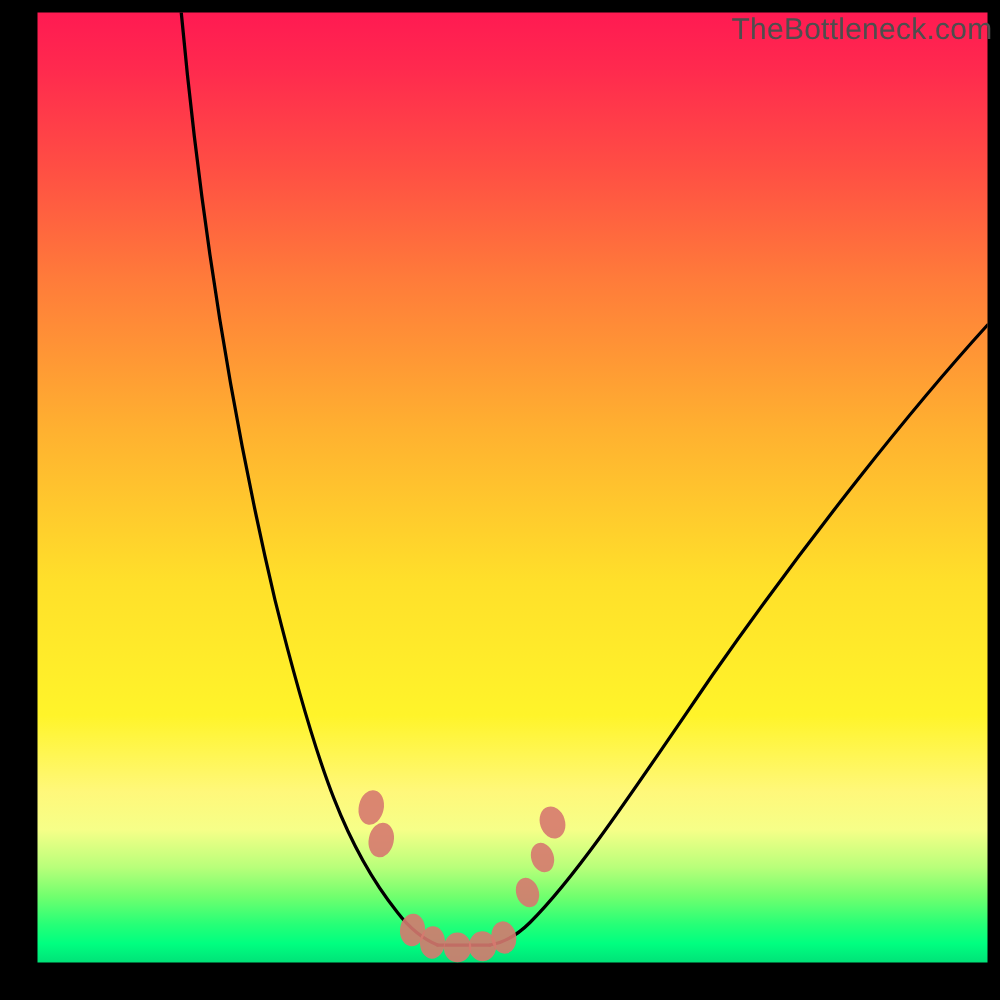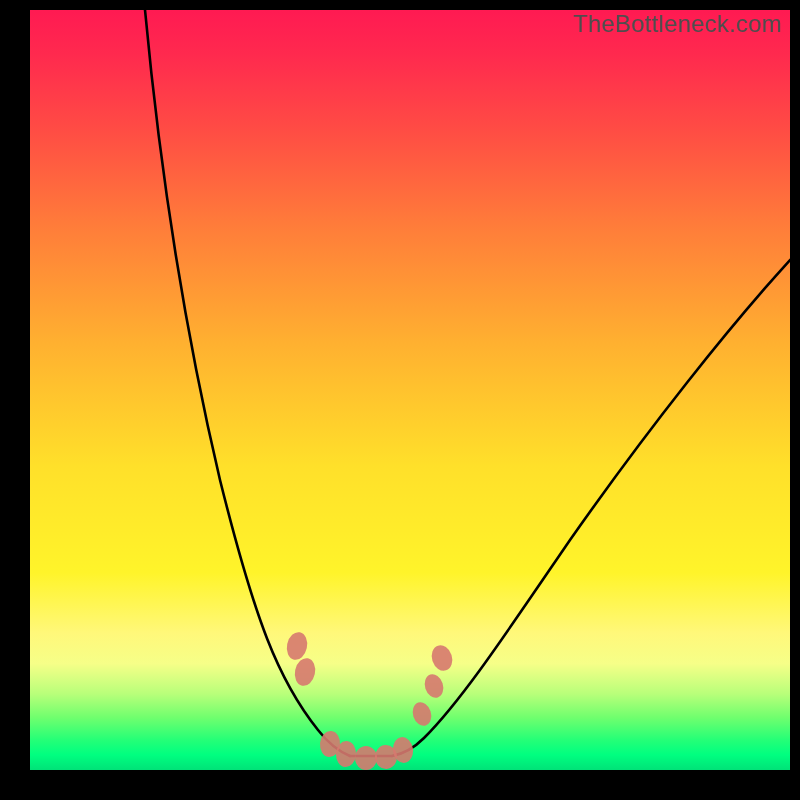--- a/index.html
+++ b/index.html
@@ -29,21 +29,21 @@
       #f6ff88 86%,
       #b8ff7a 90%,
       #72ff6e 93%,
       #26ff77 96%,
       #00ff80 98%,
       #00e278 100%);
   }
   .watermark {
     position: absolute;
     top: 10px;
-    right: 18px;
+    right: 6px;
     color: #4e4e4e;
     font-size: 24px;
     font-weight: 400;
     letter-spacing: 0.2px;
     user-select: none;
   }
   svg.curves {
     position: absolute;
     left: 0;
     top: 0;

